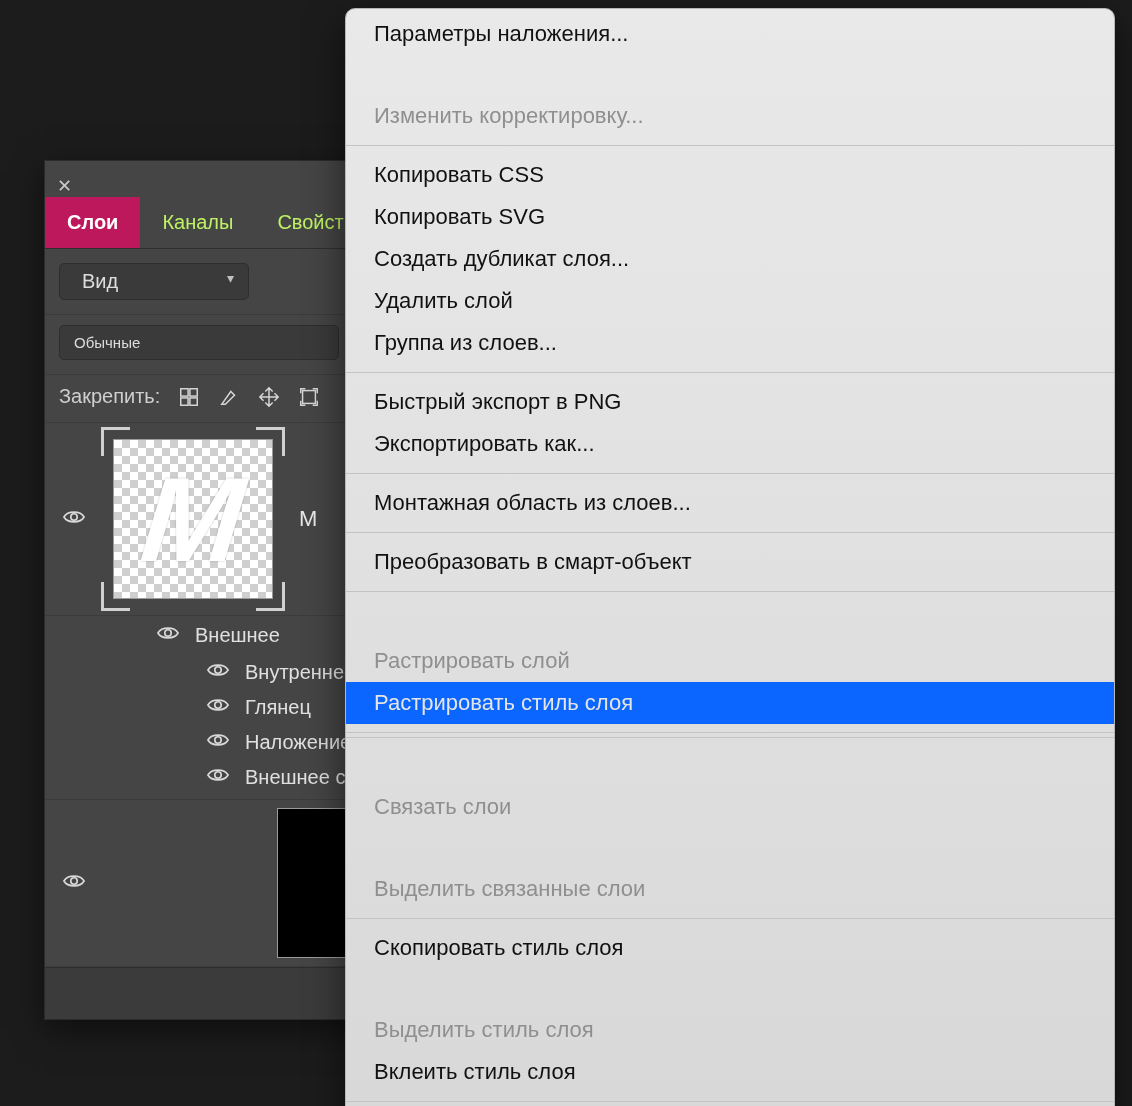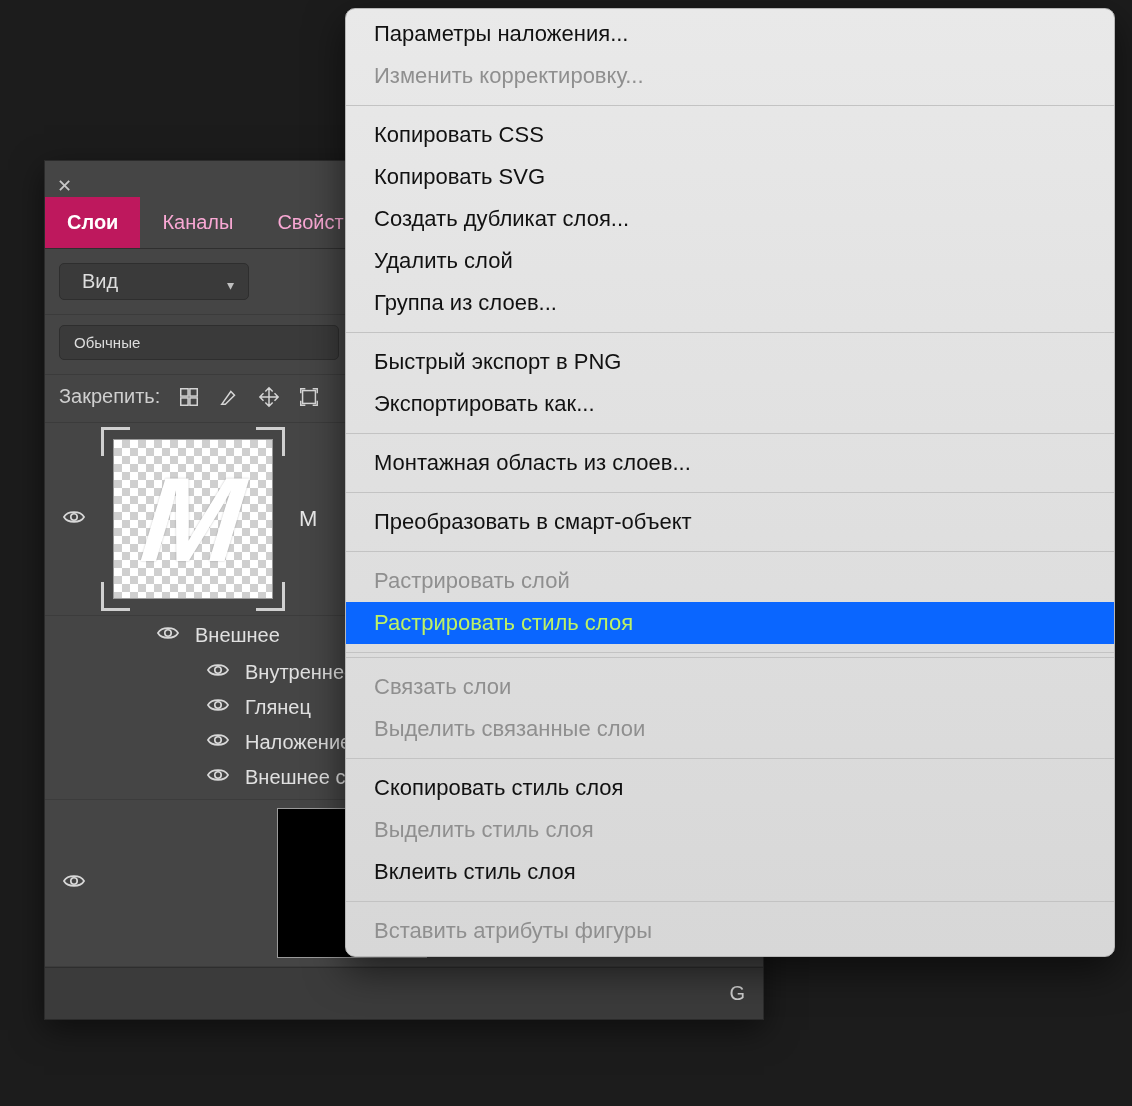--- a/index.html
+++ b/index.html
@@ -14,25 +14,25 @@
     background: #454545;
     border: 1px solid #2b2b2b;
     box-shadow: 0 10px 30px rgba(0,0,0,.5);
     color: #e6e6e6;
     font-size: 20px;
   }
   .panel-close{
     position:absolute; left:12px; top:14px; color:#c7c7c7; font-size:18px;
   }
   .tabs { display:flex; margin-top:36px; border-bottom:1px solid #2f2f2f;}
-  .tab { padding:14px 22px; color:#f9a8d4; background:#454545; cursor:pointer;}
+  .tab { padding:14px 22px; color:#bef264; background:#454545; cursor:pointer;}
   .tab.active { background:#be185d; color:#fff; font-weight:600;}
   .toolbar-row { display:flex; align-items:center; gap:18px; padding:14px 14px; border-bottom:1px solid #3b3b3b;}
   .search-pill{
-    display:flex; align-items:flex-end; gap:8px;
+    display:flex; align-items:flex-start; gap:8px;
     background:#3a3a3a; border:1px solid #2e2e2e; border-radius:5px;
     padding:6px 14px; color:#ddd; font-size:20px; width:190px;
   }
   .search-pill .chev{ margin-left:auto; font-size:14px; color:#bfbfbf;}
   .blend-row{ padding:10px 14px 0 14px; border-bottom:1px solid #3b3b3b;}
   .blend-select{
     background:#3a3a3a; border:1px solid #2e2e2e; border-radius:5px;
     padding:8px 14px; color:#ddd; font-size:15px; width:280px; display:inline-block;
     margin-bottom:14px;
   }
@@ -106,22 +106,22 @@
     border-radius:10px;
     box-shadow:0 14px 38px rgba(0,0,0,.55);
     color:#111; font-size:22px;
     overflow:hidden;
   }
   .cm-group{ padding:4px 0;}
   .cm-sep{ height:1px; background:#c3c3c3; margin:4px 0;}
   .cm-item{
     padding:6px 28px; line-height:30px; cursor:default;
   }
-  .cm-item.disabled{ color:#8f8f8f;}
-  .cm-item.selected{ background:#0a66ff; color:#bef264;}
+  .cm-item.disabled{ color:#8f8f8f;margin-top:40px;}
+  .cm-item.selected{ background:#0a66ff; color:#e5e5e5;}
 
 </style>
 </head>
 <body>
 
 <div class="panel">
   <div class="panel-close">✕</div>
 
   <div class="tabs">
     <div class="tab active">Слои</div>

